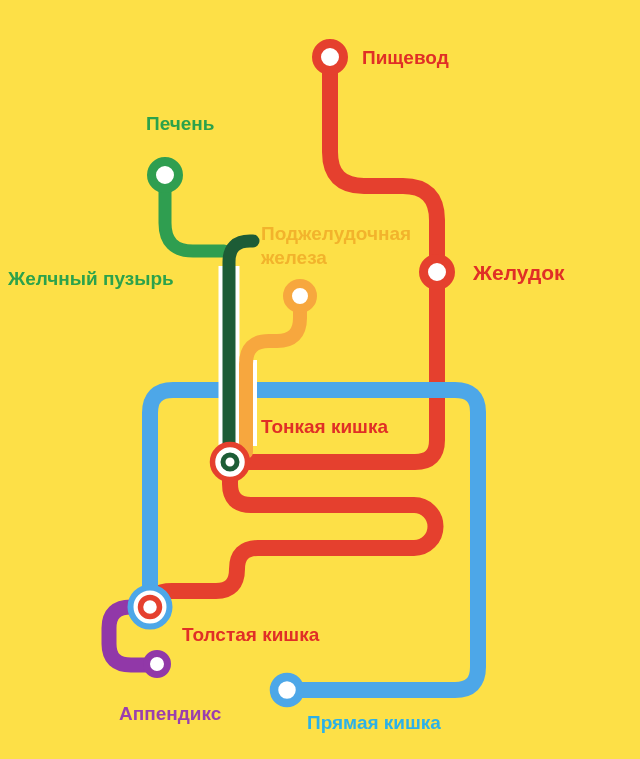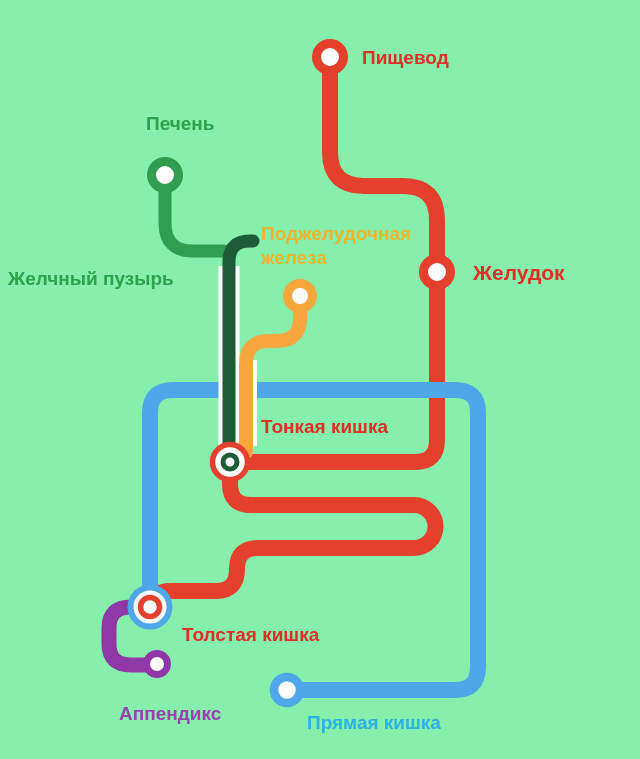--- a/index.html
+++ b/index.html
@@ -4,21 +4,21 @@
 <style>
   html, body {
     margin: 0;
     padding: 0;
     background: #ffffff;
   }
   .canvas {
     position: relative;
     width: 640px;
     height: 759px;
-    background: #86efac;
+    background: #fde047;
     overflow: hidden;
   }
   svg { display: block; }
   .metro-line {
     fill: none;
     stroke-linecap: round;
     stroke-linejoin: round;
   }
   .casing {
     fill: none;

